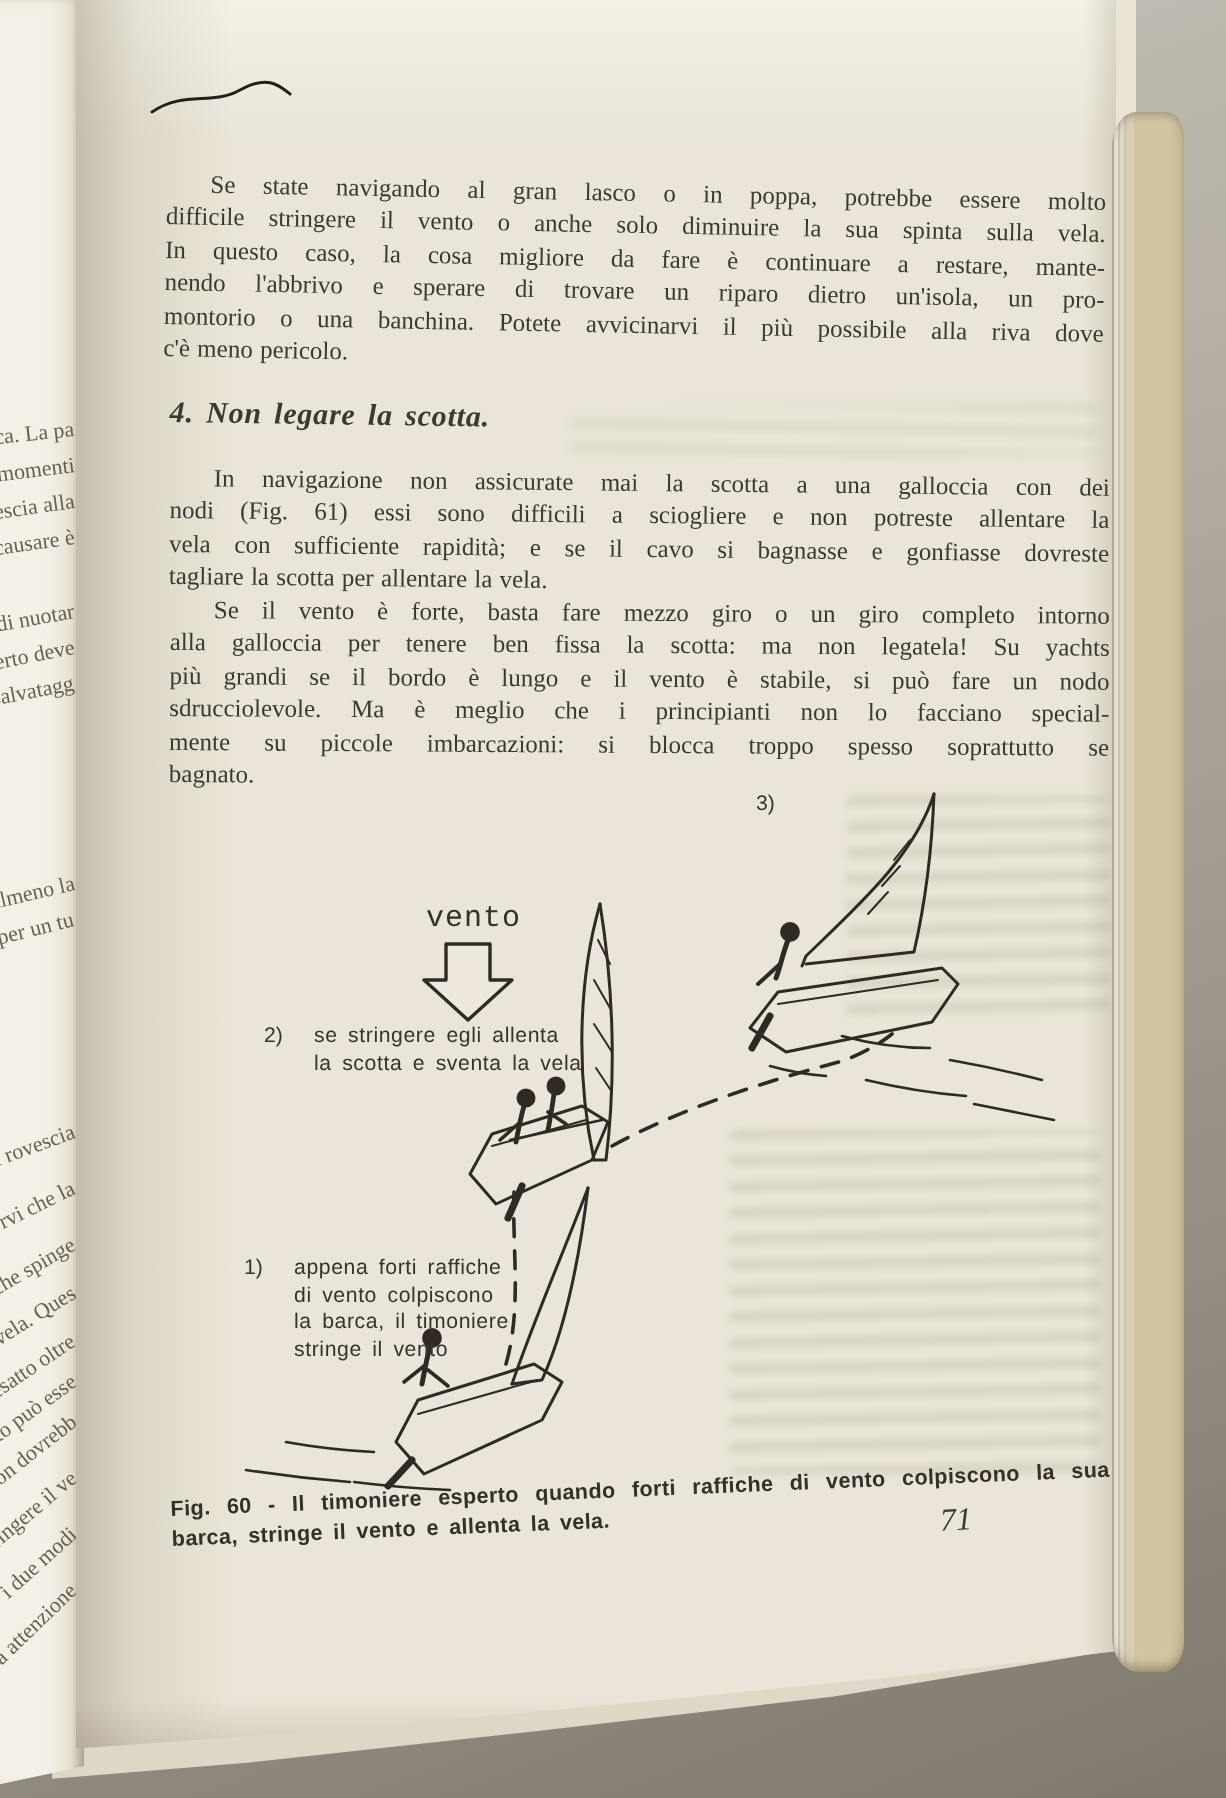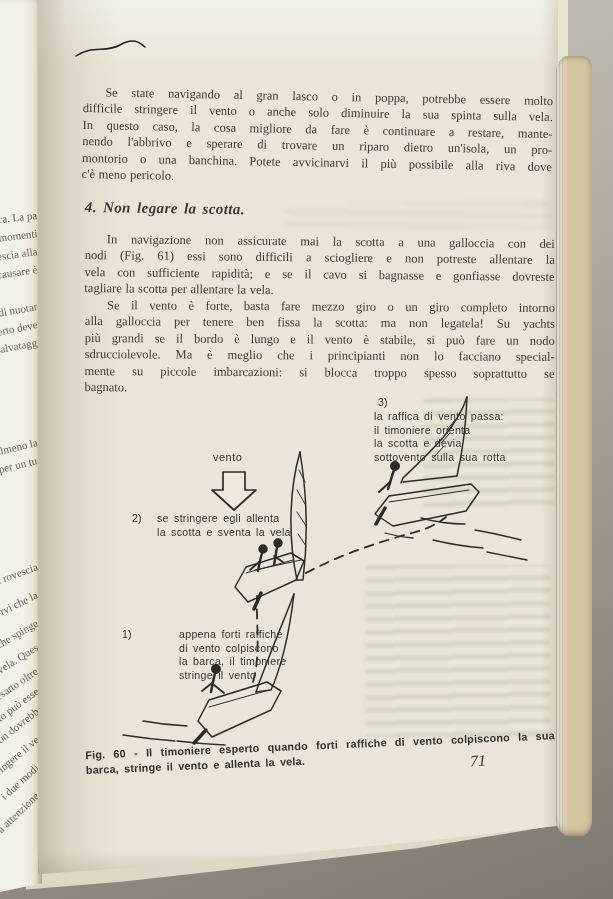--- a/index.html
+++ b/index.html
@@ -56,21 +56,21 @@
   }
   
   .figure{position:absolute;left:47px;top:390px;width:470px;height:356px;}
   .fig-svg{position:absolute;left:0;top:0;}
   .figlabel{
     position:absolute;font-family:"Liberation Sans", sans-serif;
     font-size:10.6px;line-height:13.6px;color:#35332e;letter-spacing:.3px;word-spacing:2px;
     white-space:pre-line;
   }
   .fignum{position:absolute;font-family:"Liberation Sans", sans-serif;font-size:10.6px;color:#35332e;}
-  .wind-word{position:absolute;font-family:Liberation Sans, sans-serif;font-size:11px;color:#33312d;letter-spacing:.5px;}
+  .wind-word{position:absolute;font-family:Liberation Mono, monospace;font-size:15px;color:#33312d;letter-spacing:.5px;}
   .st{position:absolute;filter:blur(1.8px);border-radius:4px;
       background:repeating-linear-gradient(179deg,rgba(123,136,108,.17) 0 5px,rgba(123,136,108,0) 5px 13px);}
   .st-extra{position:absolute;filter:blur(2px);border-radius:4px;
       background:repeating-linear-gradient(181deg,rgba(118,130,104,.12) 0 4px,rgba(118,130,104,0) 4px 12px);}
   
   .caption{
     position:absolute;left:47px;top:748px;width:470px;
     font-family:"Liberation Sans", sans-serif;font-weight:bold;
     font-size:10.8px;line-height:14.5px;color:#33302b;word-spacing:2px;letter-spacing:.2px;
     transform:rotate(-2.4deg);transform-origin:left top;
@@ -200,31 +200,27 @@
             <path d="M127,293 L117,301 M129,295 L139,303" stroke-width="1.8"></path>
             <path d="M121,340 L109,353" stroke-width="3.5"></path>
             <path d="M58,331 q22,4 44,5 M38,345 q26,4 52,6 M92,351 q24,3 48,4" stroke-width="1.3"></path>
           </g>
         </g>
       </svg>
 
       <div class="wind-word" style="left:128px;top:61px;">vento</div>
 
       <div class="fignum" style="left:293px;top:6px;">3)</div>
-      <div class="figlabel" style="left:289px;top:20px;">la raffica di vento passa:
-il timoniere orienta
-la scotta e devia
-sottovento sulla sua rotta</div>
 
       <div class="fignum" style="left:47px;top:122px;">2)</div>
       <div class="figlabel" style="left:72px;top:122px;">se stringere egli allenta
 la scotta e sventa la vela</div>
 
       <div class="fignum" style="left:37px;top:238px;">1)</div>
-      <div class="figlabel" style="left:62px;top:238px;margin-left:32px;">appena forti raffiche
+      <div class="figlabel" style="left:62px;top:238px;">appena forti raffiche
 di vento colpiscono
 la barca, il timoniere
 stringe il vento</div>
     </div>
 
     <div class="caption">
       <span class="cap1">Fig. 60 - Il timoniere esperto quando forti raffiche di vento colpiscono la sua</span>
       <span class="cap2">barca, stringe il vento e allenta la vela.</span>
     </div>
 

